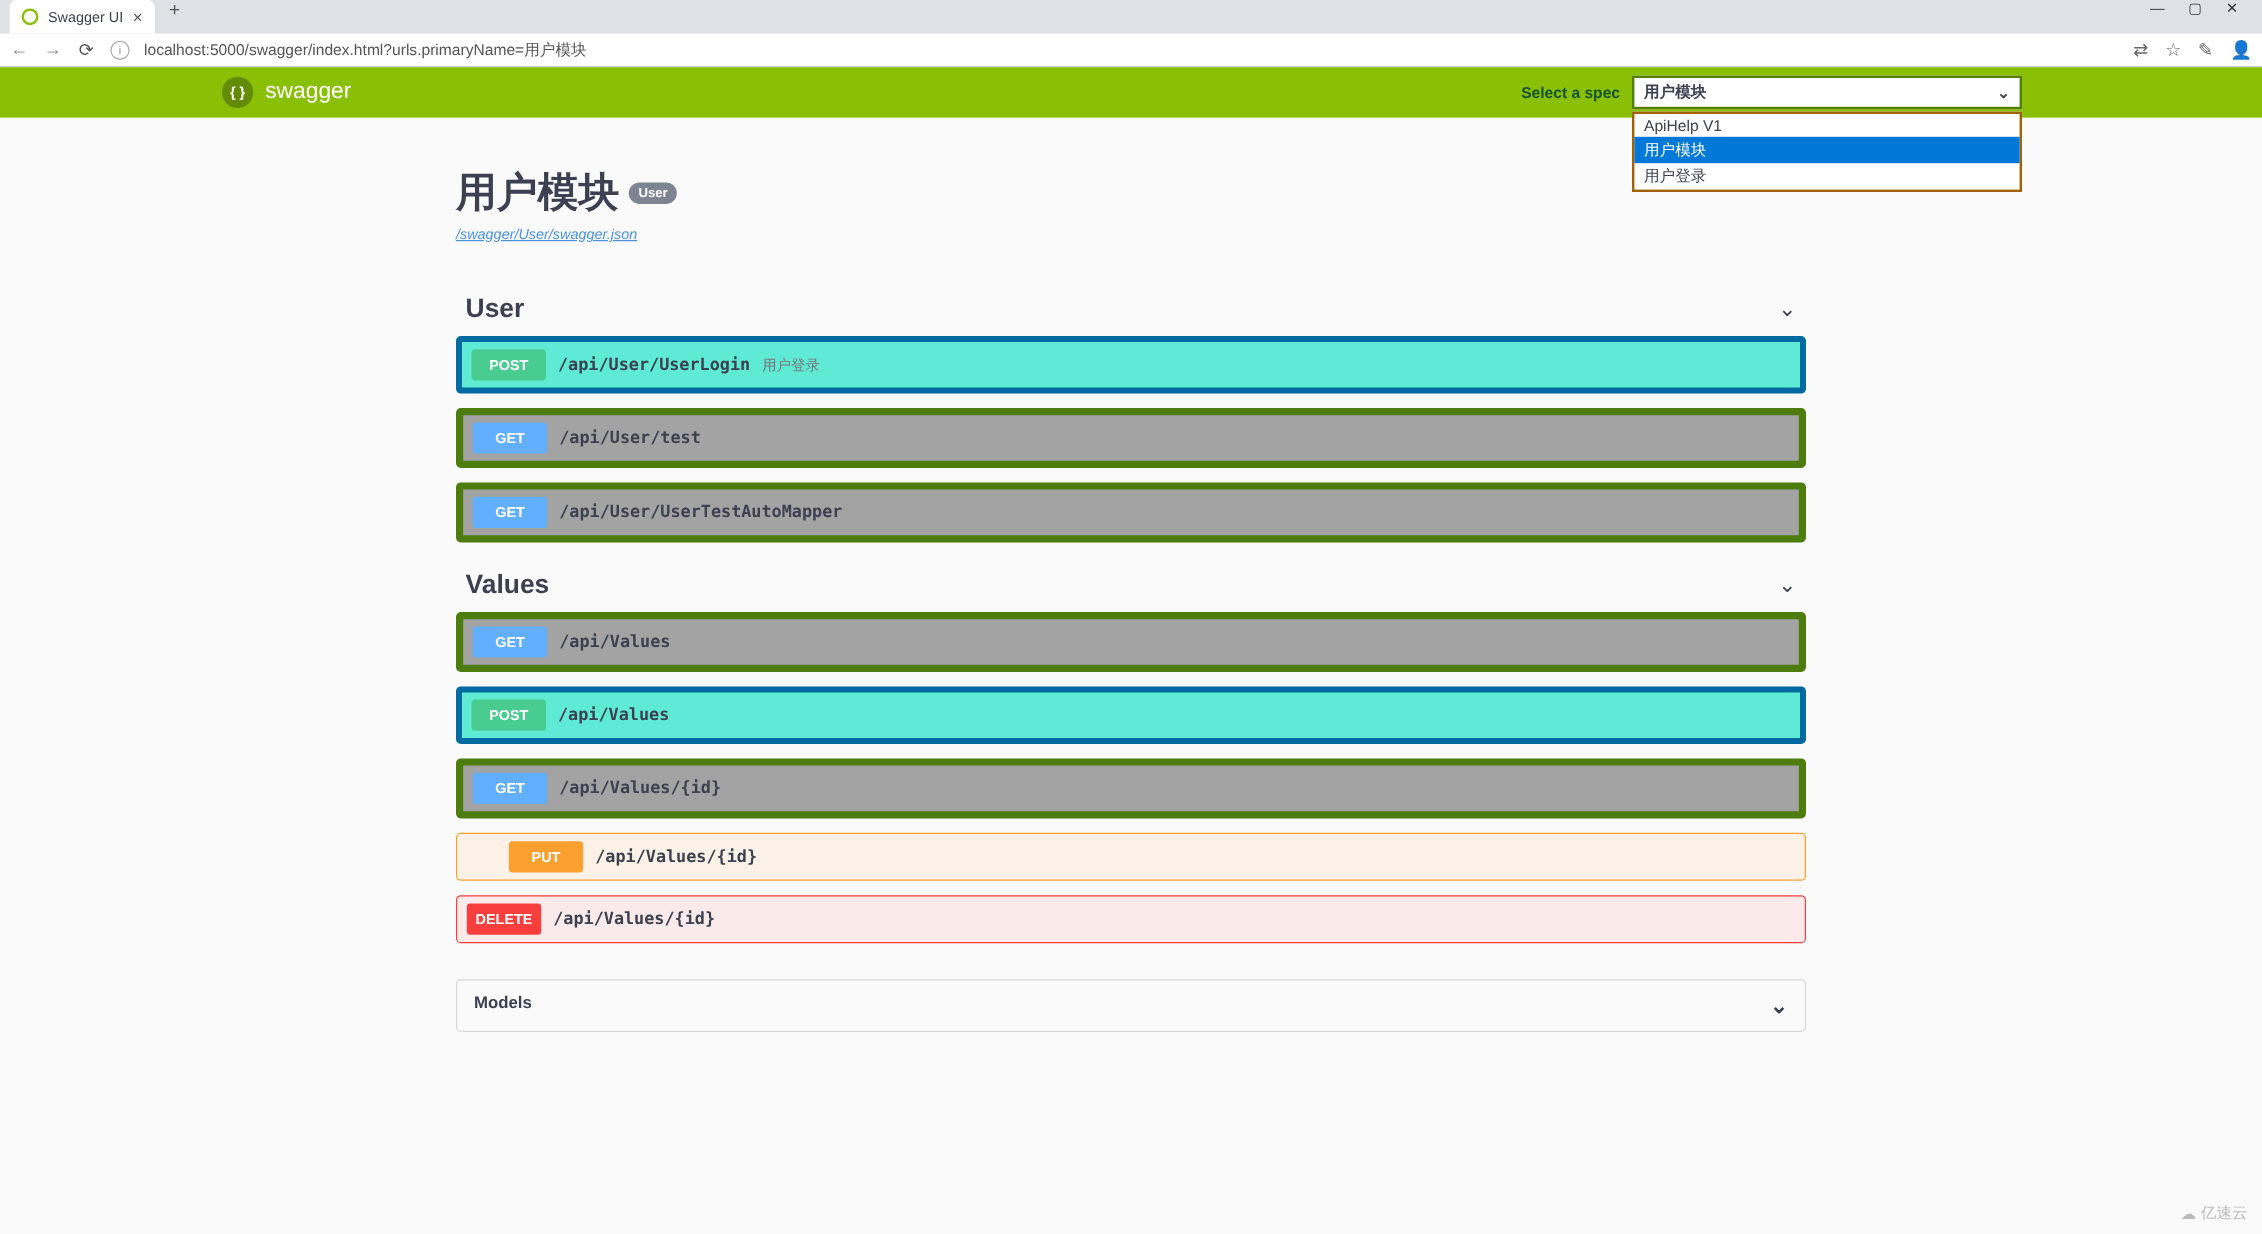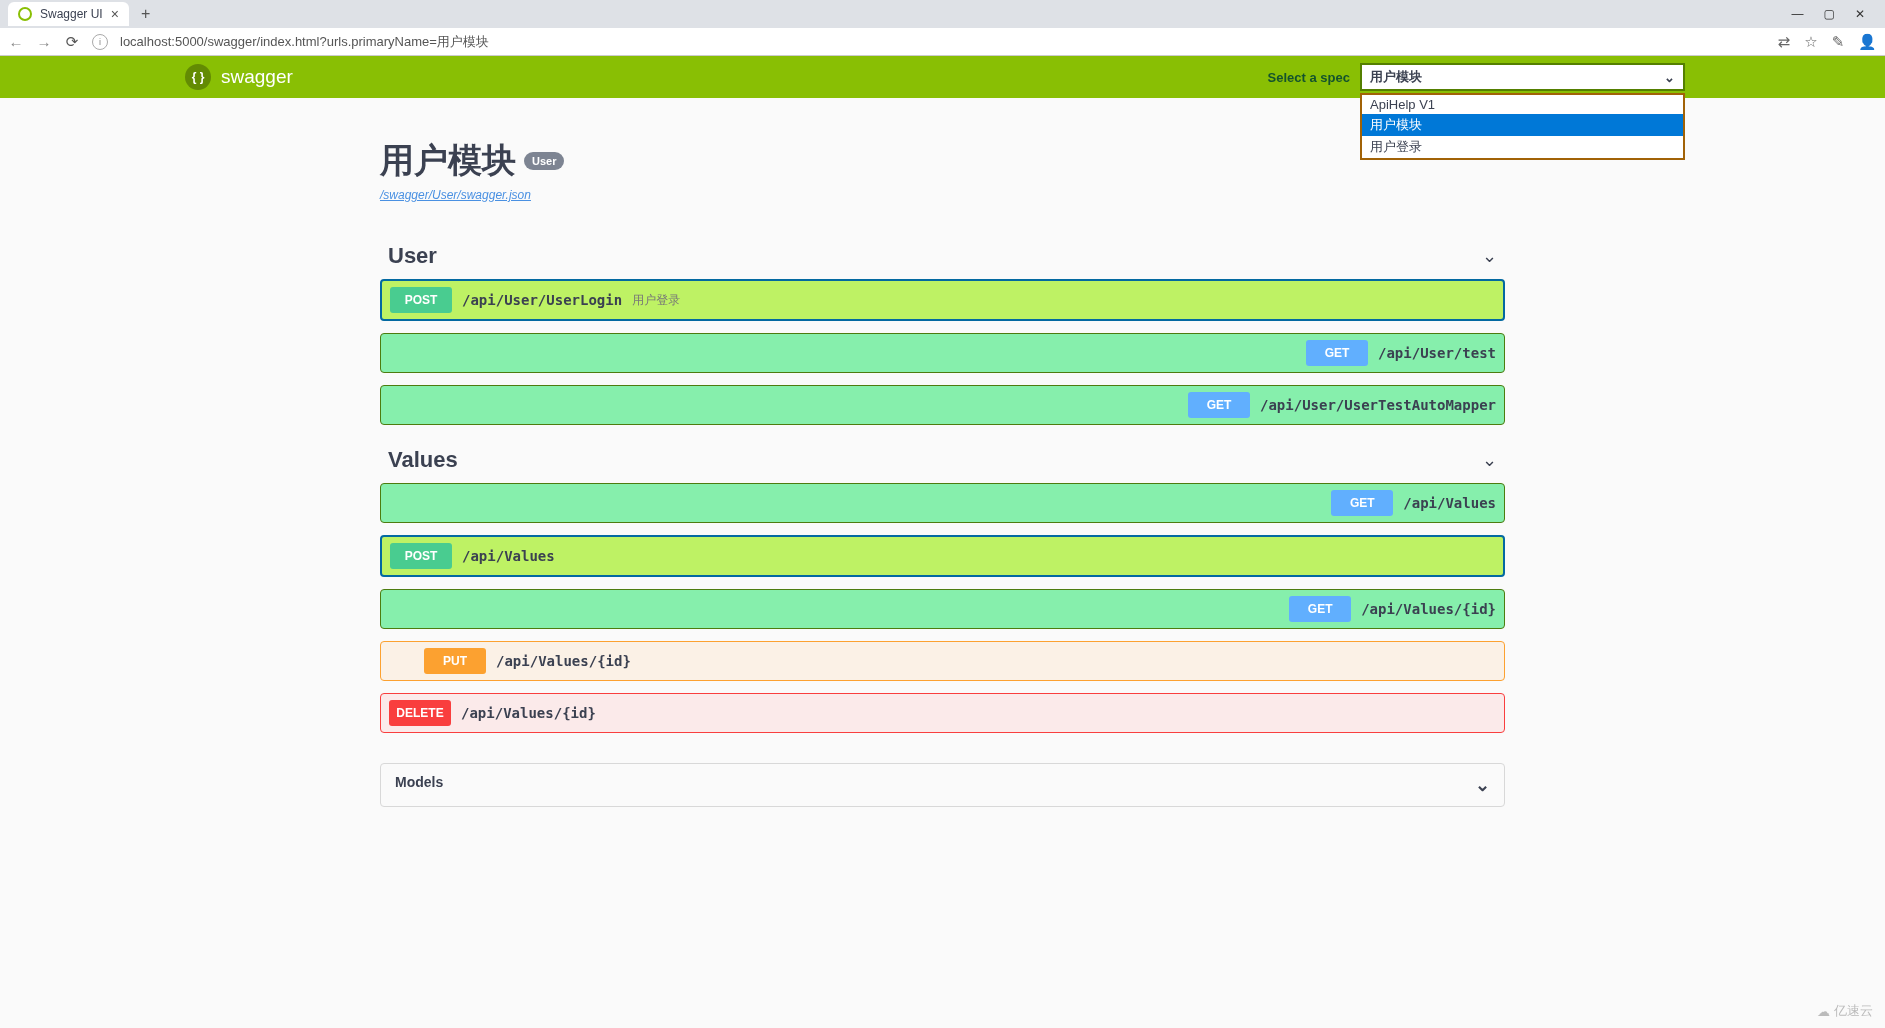--- a/index.html
+++ b/index.html
@@ -1,20 +1,20 @@
 <!DOCTYPE html>
 <html><head>
 <meta charset="utf-8">
 <style>
 * { margin: 0; padding: 0; box-sizing: border-box; }
 body { font-family: sans-serif; background: #fafafa; color: #3b4151; overflow-x: hidden; }
 
 
 .browser-chrome { background: #dee1e6; }
-.tab-bar { display: flex; align-items: center; height: 28px; padding: 0 8px; }
+.tab-bar { display: flex; height: 28px; padding: 0 8px; }
 .tab { display: flex; align-items: center; background: #fff; border-radius: 6px 6px 0 0; padding: 4px 10px; gap: 8px; font-size: 12px; max-width: 180px; }
 .tab-favicon { width: 14px; height: 14px; border: 2px solid #89bf04; border-radius: 50%; }
 .tab-close { color: #555; font-size: 14px; cursor: pointer; }
 .new-tab { margin-left: 12px; color: #555; font-size: 16px; cursor: pointer; }
 .window-controls { margin-left: auto; display: flex; gap: 20px; padding-right: 12px; color: #333; font-size: 12px; }
 .addr-bar { display: flex; align-items: center; background: #fff; height: 28px; padding: 0 8px; gap: 12px; border-bottom: 1px solid #ccc; }
 .nav-btn { color: #888; font-size: 15px; cursor: pointer; width: 16px; text-align: center; }
 .nav-btn.active { color: #555; }
 .url-input { flex: 1; border: none; font-size: 13px; color: #555; outline: none; }
 .url-prefix { color: #888; font-size: 13px; padding: 2px 5px; border: 1px solid #aaa; border-radius: 50%; width: 16px; height: 16px; display: inline-flex; align-items: center; justify-content: center; font-size: 9px; }
@@ -38,22 +38,22 @@
 .title-row { display: flex; align-items: center; gap: 8px; }
 .api-title { font-size: 34px; font-weight: bold; color: #3b4151; }
 .badge { background: #7d8492; color: #fff; font-size: 11px; padding: 3px 8px; border-radius: 18px; font-weight: bold; }
 .api-link { color: #4990e2; font-size: 12px; text-decoration: underline; margin-top: 4px; display: inline-block; font-style: italic; }
 
 .section-header { display: flex; align-items: center; justify-content: space-between; padding: 10px 8px; cursor: pointer; }
 .section-title { font-size: 22px; font-weight: bold; color: #3b4151; }
 .chevron { font-size: 18px; color: #3b4151; }
 
 .opblock { border-radius: 4px; margin-bottom: 12px; display: flex; align-items: center; padding: 6px 8px; cursor: pointer; }
-.opblock.get { background: #86efac; border: 1px solid #4d7c0f; justify-content: flex-end; }
-.opblock.post { background: #bef264; border: 2px solid #0369a1; align-items: center; }
+.opblock.get { background: #a3a3a3; border: 6px solid #4d7c0f; }
+.opblock.post { background: #5eead4; border: 5px solid #0369a1; align-items: center; }
 .opblock.put { background: #fbf1e6; border: 1px solid #fca130; }
 .opblock.delete { background: #fbeaea; border: 1px solid #f93e3e; }
 .method { color: #fff; font-size: 12px; font-weight: bold; padding: 6px 0; width: 62px; text-align: center; border-radius: 3px; margin-right: 10px; }
 .method.get { background: #61affe; }
 .method.post { background: #49cc90; }
 .method.put { background: #fca130; margin-left: 35px; }
 .method.delete { background: #f93e3e; }
 .path { font-family: "Consolas", monospace; font-size: 14px; font-weight: bold; color: #3b4151; }
 .summary { font-size: 12px; color: #777; margin-left: 10px; }
 

